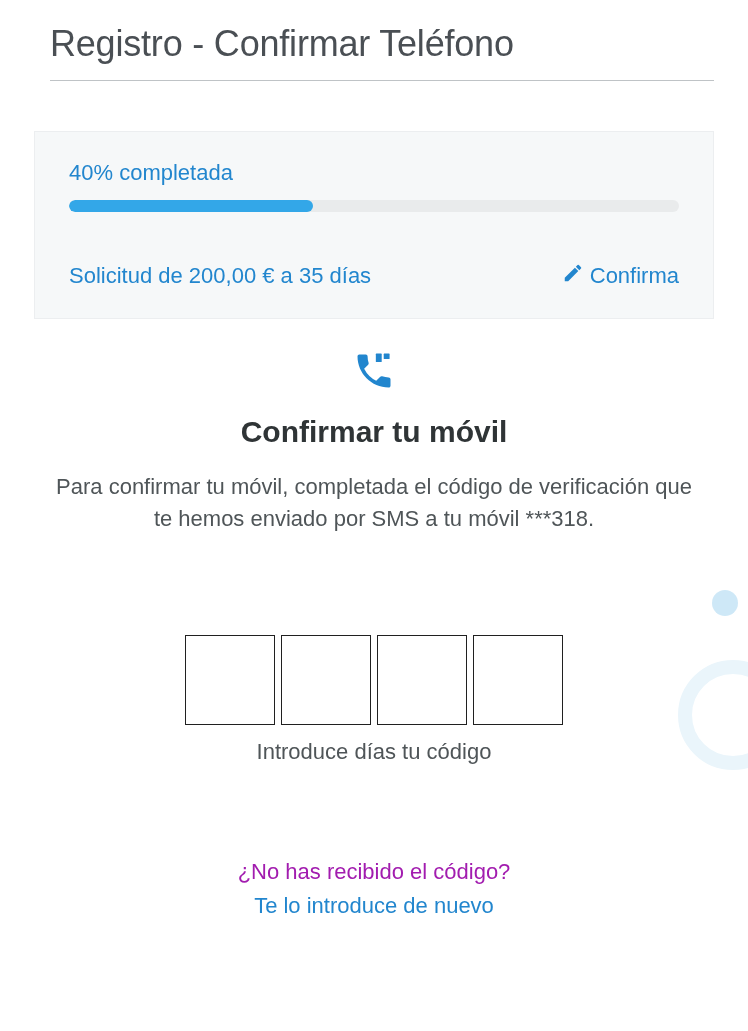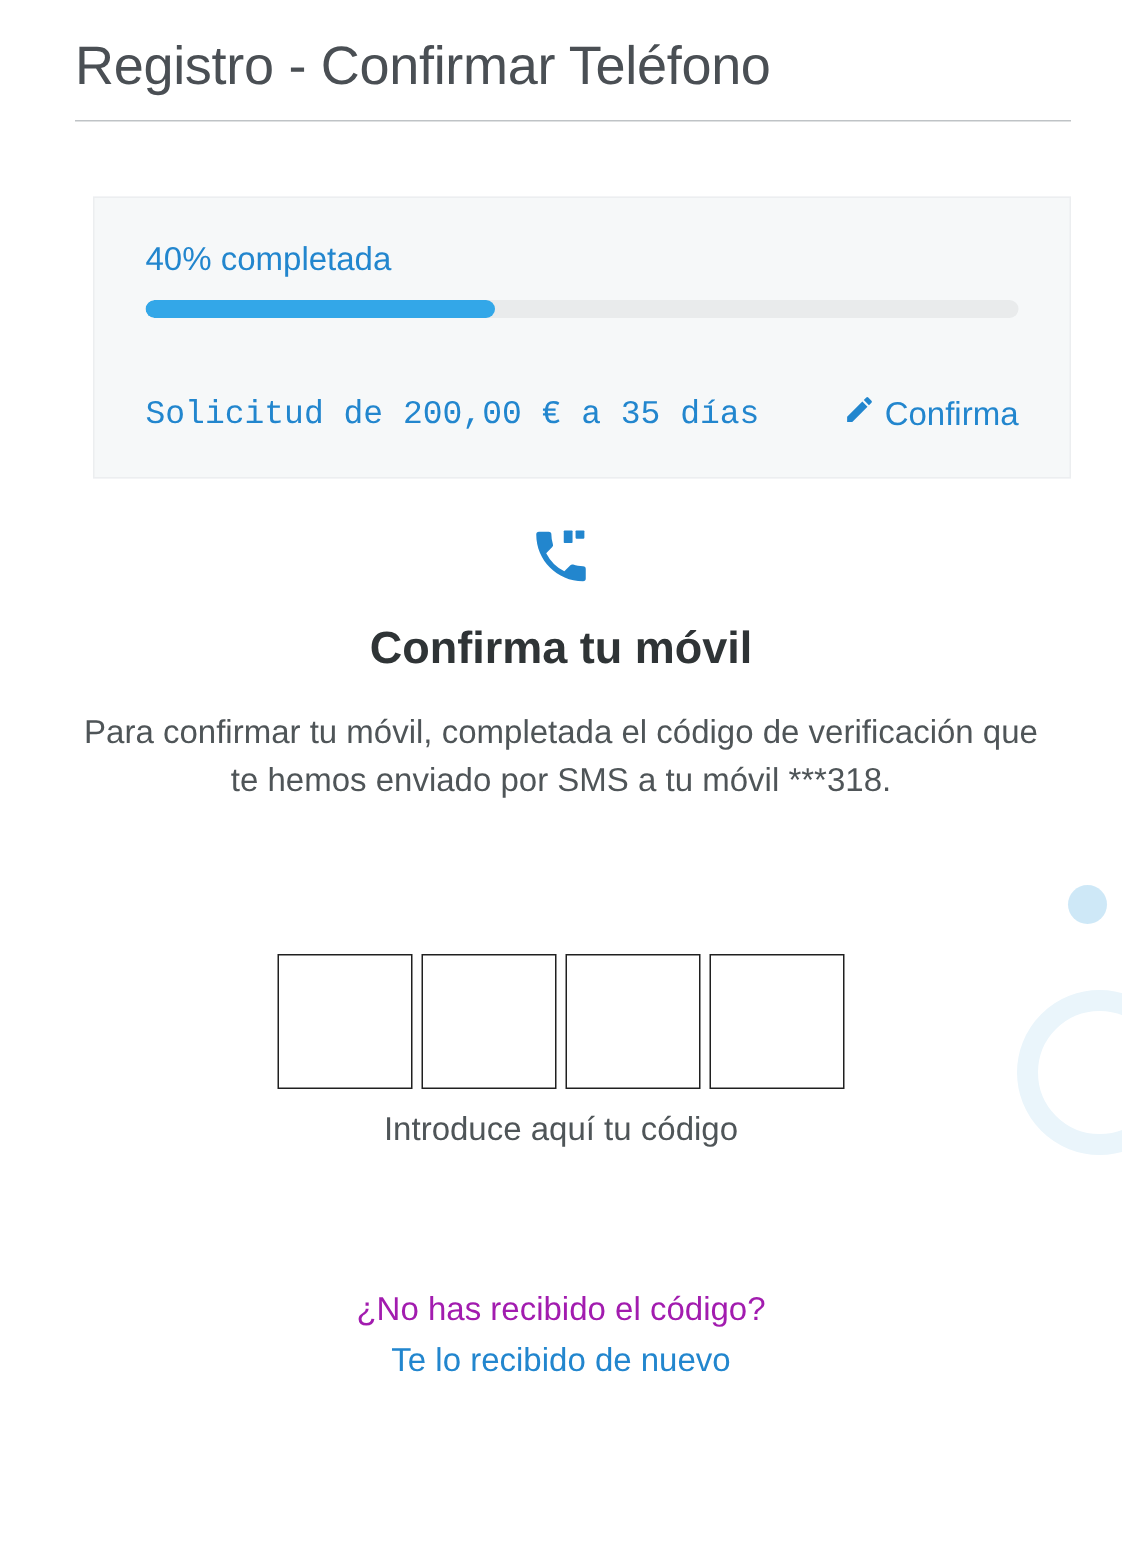--- a/index.html
+++ b/index.html
@@ -19,21 +19,20 @@
     padding: 13px 0 15px 0;
     border-bottom: 1px solid #bfc3c6;
     letter-spacing: -0.2px;
     margin-left: 16px;
   }
   .progress-card {
     margin-top: 50px;
     background: #f6f8f9;
     border: 1px solid #eceef0;
     padding: 28px 34px 28px 34px;
-    margin-left: 28px;
   }
   .progress-label {
     color: #2286ce;
     font-size: 22px;
     font-weight: 400;
     margin-bottom: 14px;
   }
   .progress-track {
     width: 100%;
     height: 12px;
@@ -51,21 +50,20 @@
   .request-row {
     display: flex;
     align-items: center;
     justify-content: space-between;
     margin-top: 8px;
   }
   .request-text {
     color: #2286ce;
     font-size: 22px;
     font-weight: 400;
-    font-family: Liberation Mono, monospace;
   }
   .change-link {
     display: inline-flex;
     align-items: center;
     color: #2286ce;
     font-size: 22px;
     font-weight: 400;
     cursor: pointer;
     gap: 6px;
   }
@@ -180,34 +178,34 @@
   <div class="main-block">
     <div class="phone-icon-wrap">
       <span>
         <svg class="phone-svg" viewBox="0 0 24 24" fill="#2286ce" xmlns="http://www.w3.org/2000/svg">
           <path d="M20 15.5c-1.25 0-2.45-.2-3.57-.57a1 1 0 0 0-1.02.24l-2.2 2.2a15.05 15.05 0 0 1-6.59-6.59l2.2-2.2a1 1 0 0 0 .24-1.02A11.36 11.36 0 0 1 8.5 4 1 1 0 0 0 7.5 3H4a1 1 0 0 0-1 1C3 13.39 10.61 21 20 21a1 1 0 0 0 1-1v-3.5a1 1 0 0 0-1-1z"></path>
           <rect x="13" y="2.5" width="3.2" height="4.6" rx="0.3"></rect>
           <rect x="17.3" y="2.5" width="3.2" height="3" rx="0.3"></rect>
         </svg>
       </span>
     </div>
-    <h2 class="section-title">Confirma tu móvil</h2>
+    <h2 class="section-title">Confirmar tu móvil</h2>
     <p class="instruction">
       <span>Para confirmar tu móvil, completada el código de verificación que te hemos enviado por SMS </span><b>a tu móvil ***318.</b>
     </p>
   </div>
 
   <div class="code-zone">
     <div class="code-inputs">
       <input class="code-box" type="text" maxlength="1" inputmode="numeric" style="">
       <input class="code-box" type="text" maxlength="1" inputmode="numeric" style="">
       <input class="code-box" type="text" maxlength="1" inputmode="numeric" style="">
       <input class="code-box" type="text" maxlength="1" inputmode="numeric" style="">
     </div>
-    <div class="code-hint">Introduce aquí tu código</div>
+    <div class="code-hint">Introduce días tu código</div>
   </div>
 
   <div class="resend-block">
     <div class="resend-q">¿No has recibido el código?</div>
-    <a class="resend-a">Te lo recibido de nuevo</a>
+    <a class="resend-a">Te lo introduce de nuevo</a>
   </div>
 
 </div>
 
 </body></html>

